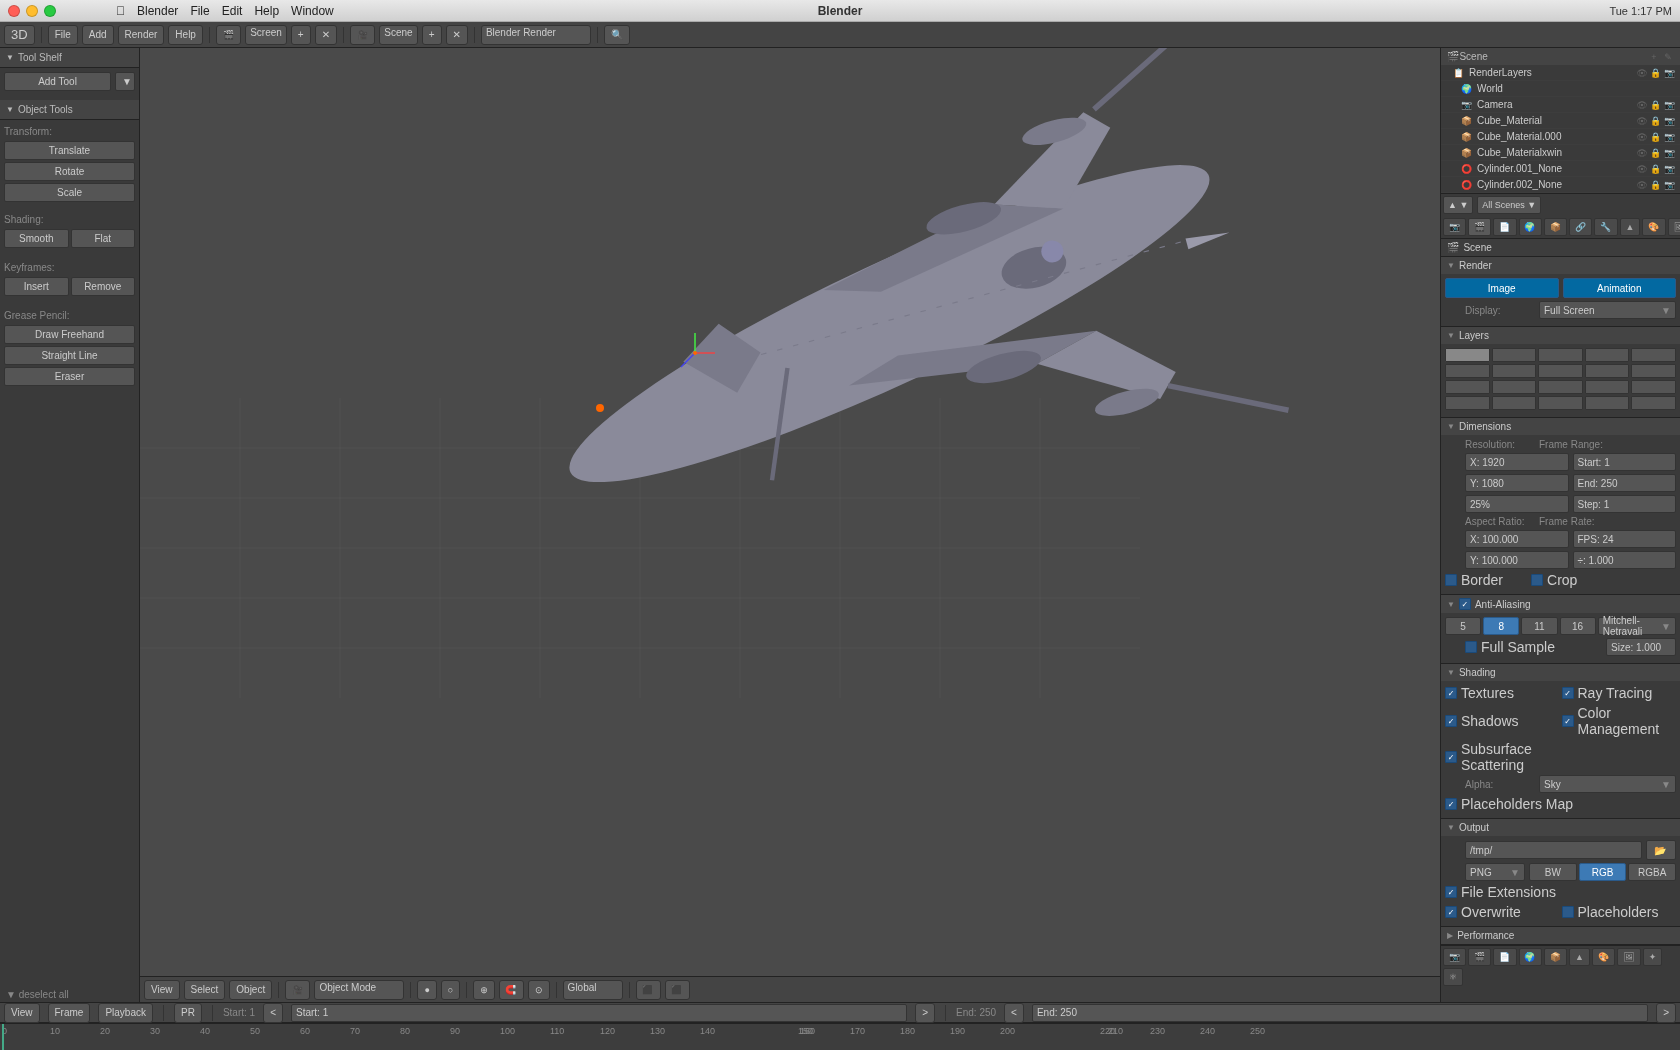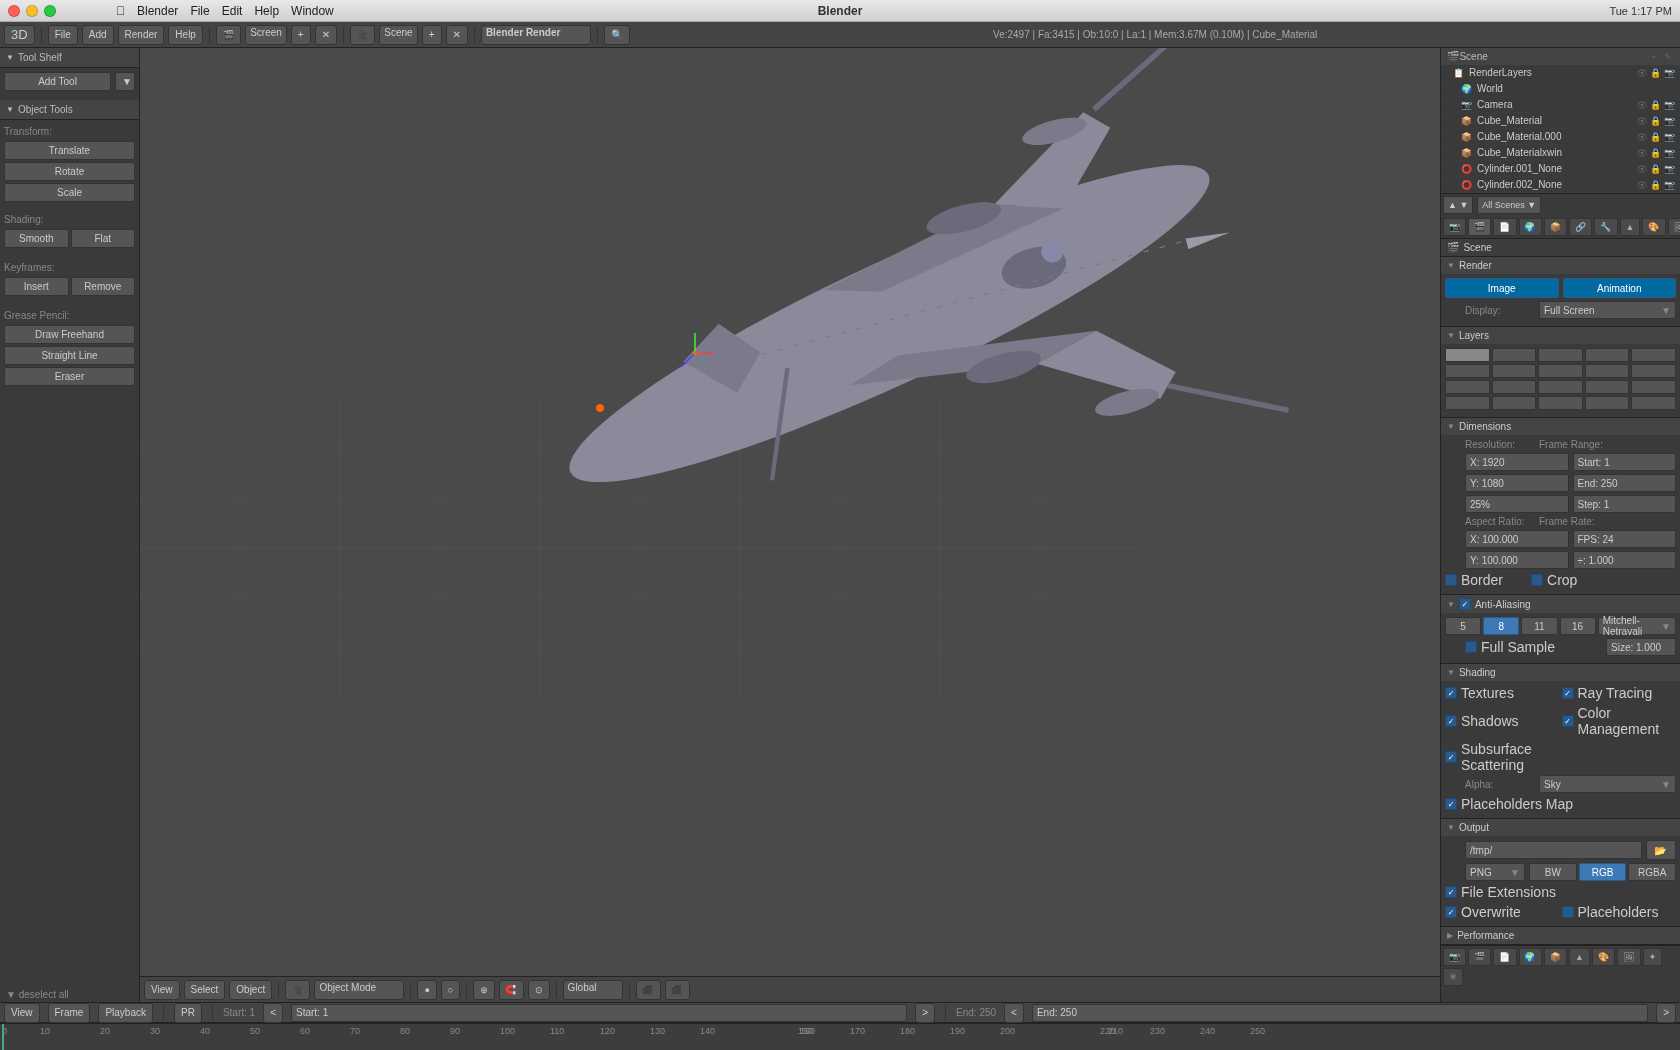--- a/index.html
+++ b/index.html
@@ -459,24 +459,23 @@
   <div class="toolbar-btn" style="font-size:9px;">🎬</div>
   <div class="toolbar-select">Screen</div>
   <div class="toolbar-btn">+</div>
   <div class="toolbar-btn">✕</div>
   <div class="separator"></div>
   <div class="toolbar-btn" style="font-size:9px;">🎥</div>
   <div class="toolbar-select">Scene</div>
   <div class="toolbar-btn">+</div>
   <div class="toolbar-btn">✕</div>
   <div class="separator"></div>
-  <div class="toolbar-select" style="width:110px;font-weight:bold;">Blender Render</div>
+  <div class="toolbar-select" style="width:110px;">Blender Render</div>
   <div class="separator"></div>
   <div class="toolbar-btn">🔍</div>
-  <div class="info-bar">Ve:2497 | Fa:3415 | Ob:10:0 | La:1 | Mem:3.67M (0.10M) | Cube_Material</div>
 </div>
 
 <div class="main-area">
 
   <div class="left-panel">
     <div class="panel-header">
       <span class="arrow">▼</span>
       <span>Tool Shelf</span>
     </div>
 
@@ -1001,21 +1000,21 @@
     <div class="toolbar-btn">&lt;</div>
     <div class="prop-field" style="width:50px;font-size:10px;">
       <span>End: 250</span>
     </div>
     <div class="toolbar-btn">&gt;</div>
   </div>
 
   <div class="timeline-ruler" style="position:relative;flex:1;overflow:hidden;background:#3d3d3d;border-top:1px solid #222;">
     <div style="display:flex;align-items:flex-start;height:100%;padding-top:2px;">
       <div class="ruler-number" style="left:2px;">0</div>
-      <div class="ruler-number" style="left:40px;">10</div>
+      <div class="ruler-number" style="left:50px;">10</div>
       <div class="ruler-number" style="left:100px;">20</div>
       <div class="ruler-number" style="left:150px;">30</div>
       <div class="ruler-number" style="left:200px;">40</div>
       <div class="ruler-number" style="left:250px;">50</div>
       <div class="ruler-number" style="left:300px;">60</div>
       <div class="ruler-number" style="left:350px;">70</div>
       <div class="ruler-number" style="left:400px;">80</div>
       <div class="ruler-number" style="left:450px;">90</div>
       <div class="ruler-number" style="left:500px;">100</div>
       <div class="ruler-number" style="left:550px;">110</div>

